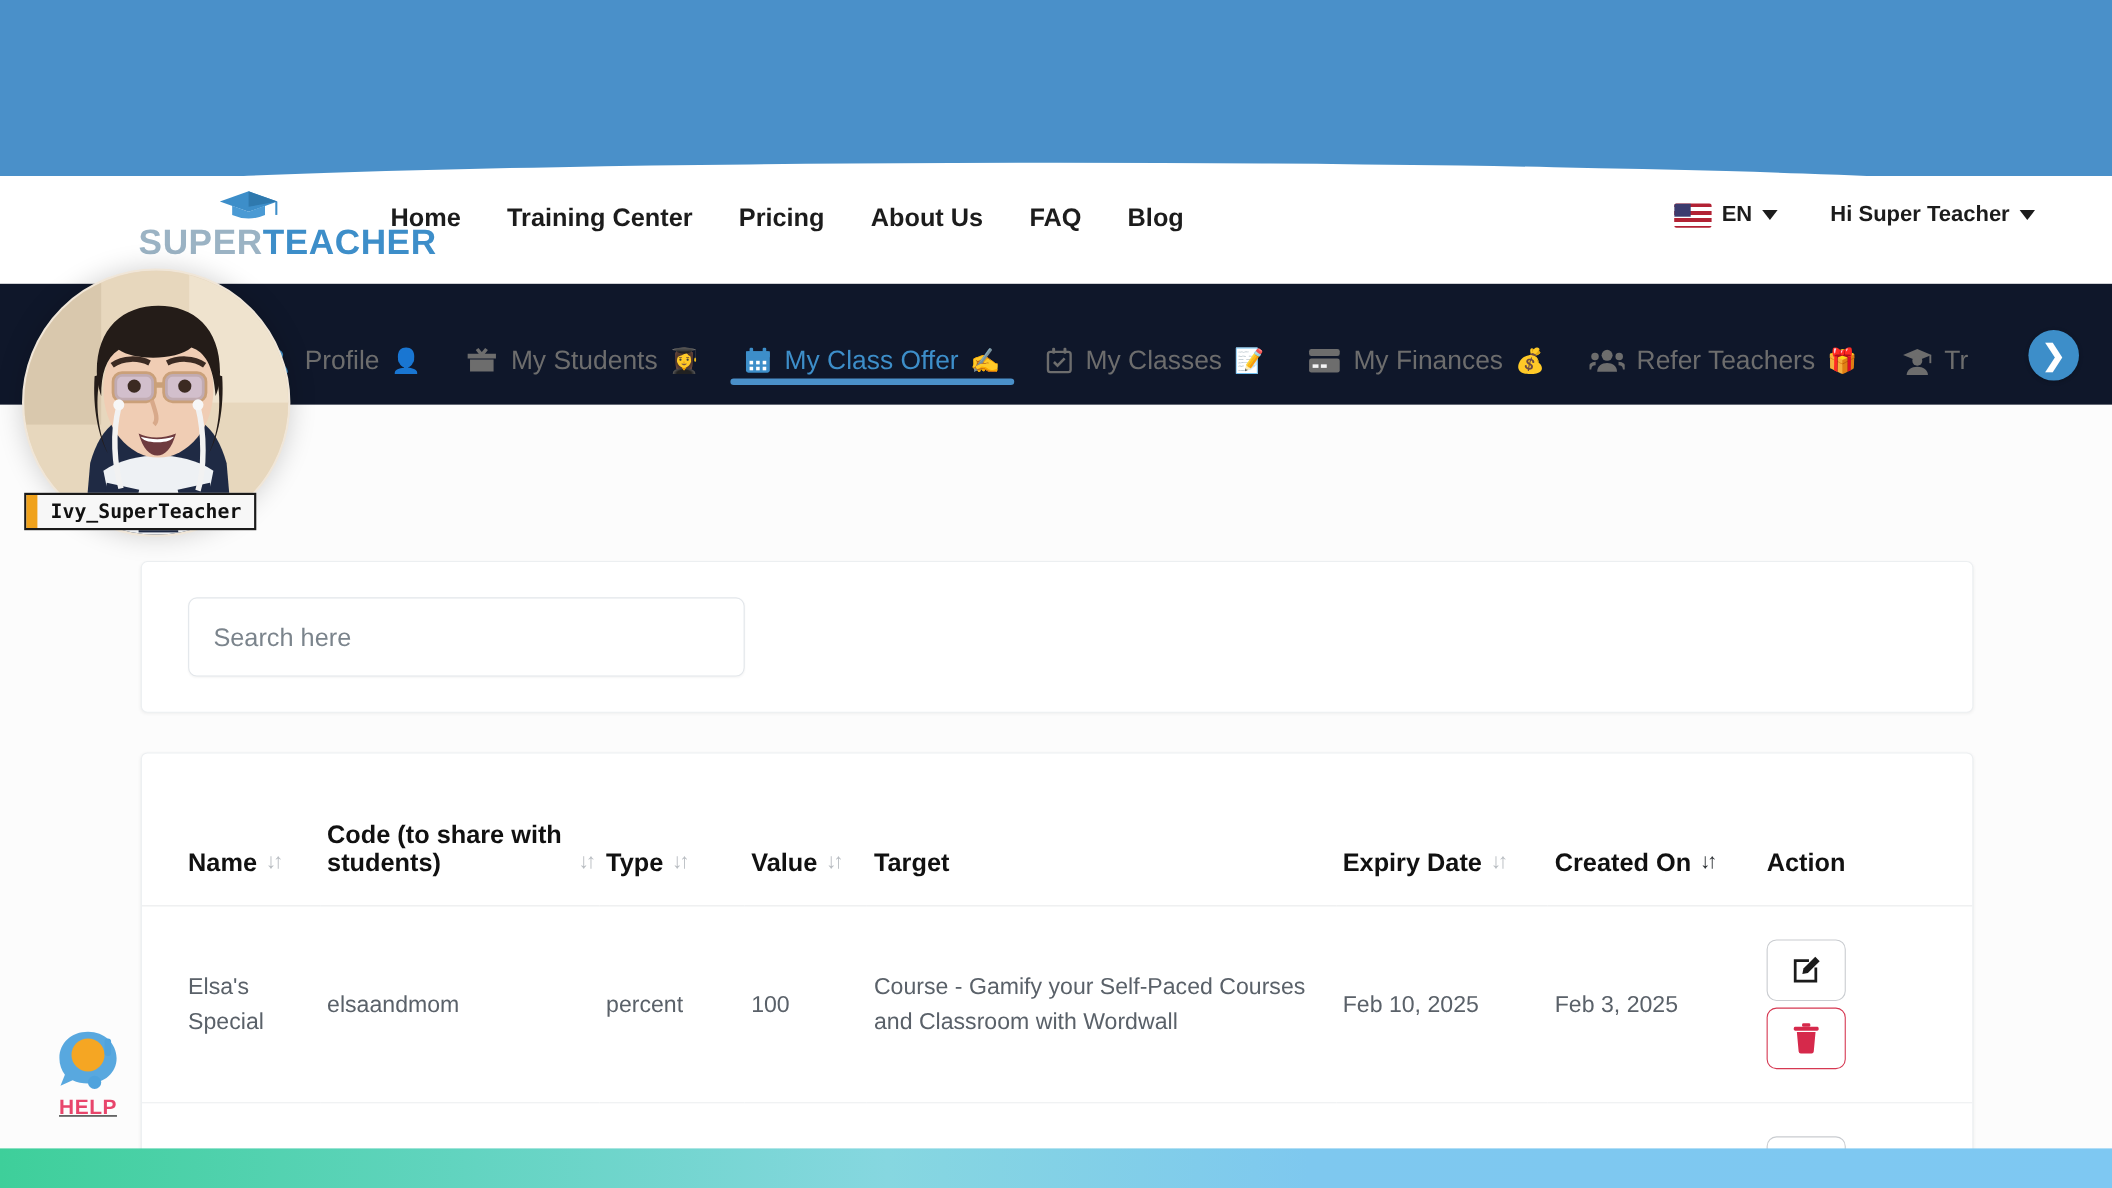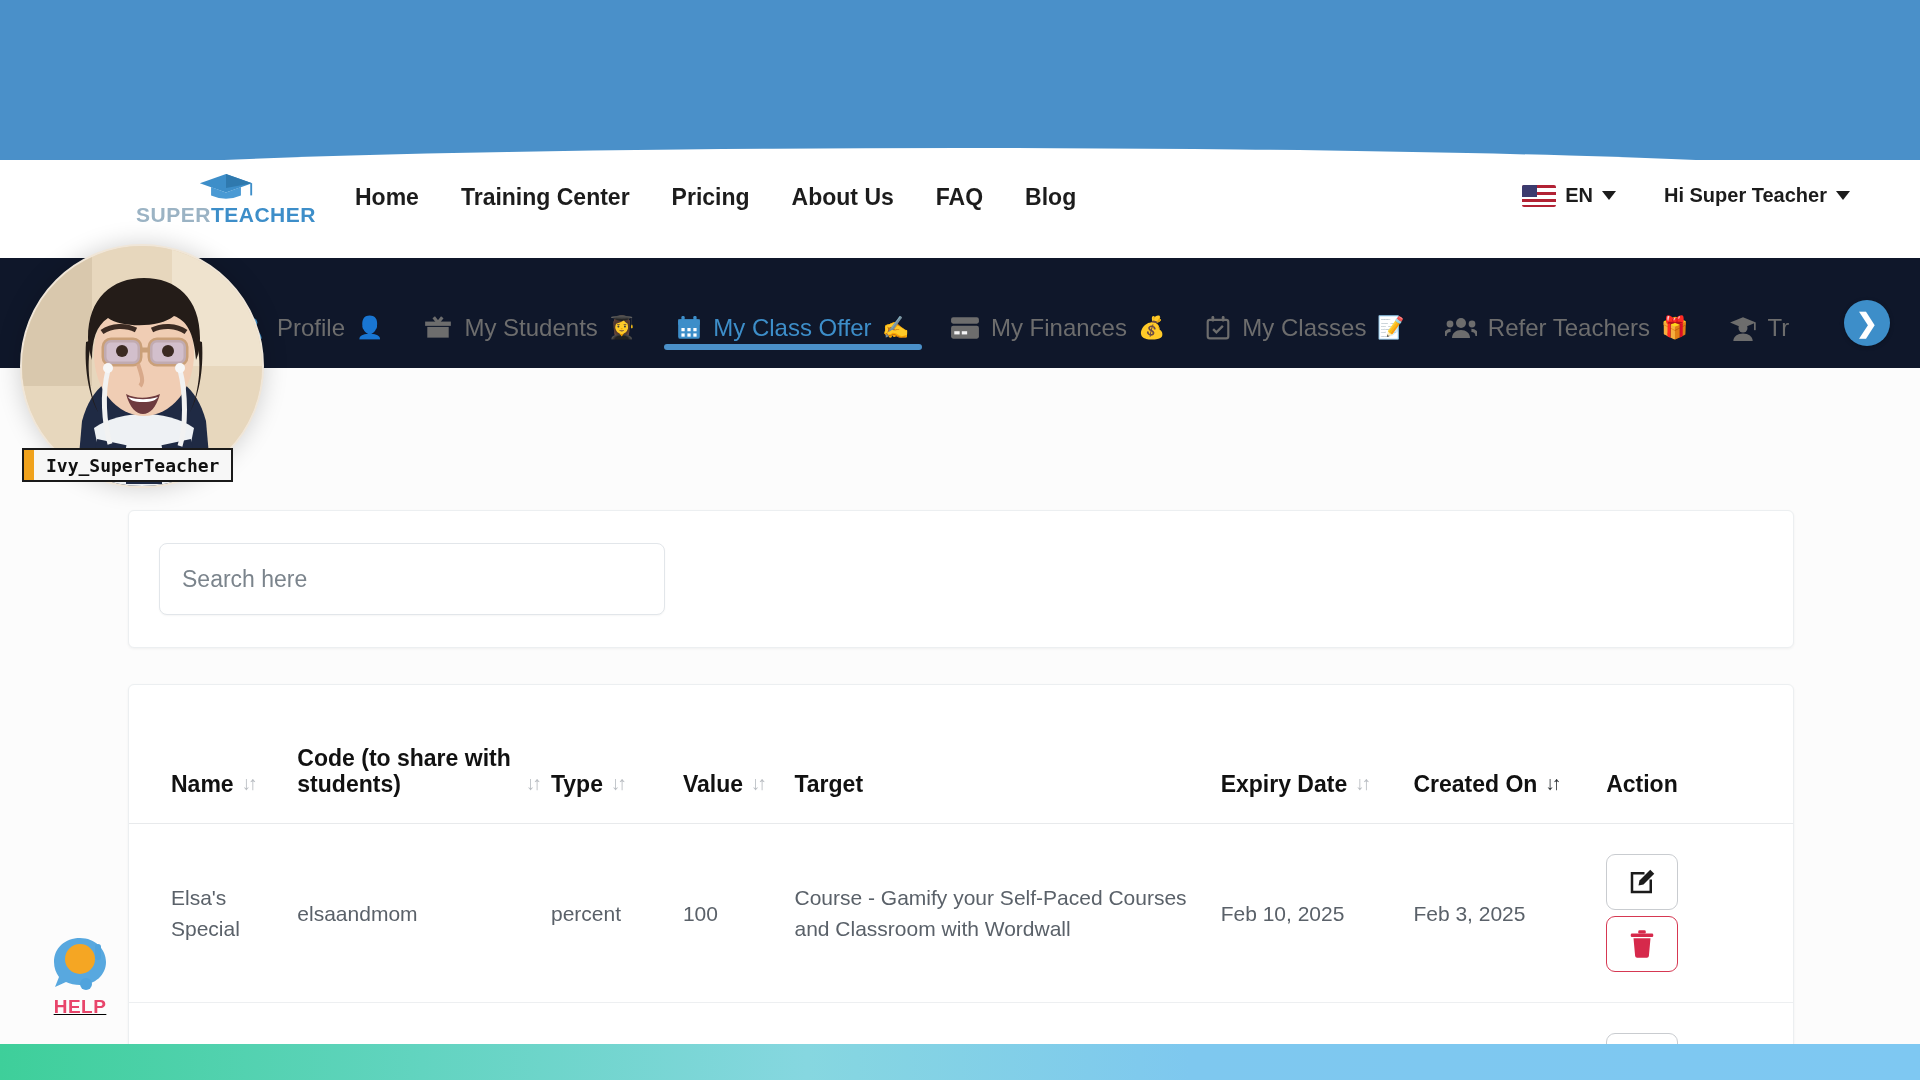--- a/index.html
+++ b/index.html
@@ -26,21 +26,21 @@
   .site-header {
     position: absolute; left: 0; top: 160px; width: 1920px; height: 98px;
     background: #ffffff;
     display: flex; align-items: center;
   }
   .logo-wrap {
     position: absolute; left: 126px; top: 172px;
     width: 200px; text-align: center;
   }
   .logo-cap { width: 56px; height: 30px; display: block; margin: 0 auto 2px; }
-  .logo-text { font-size: 21px; font-weight: 700; letter-spacing: .5px; line-height: 1; }
+  .logo-text { font-size: 32px; font-weight: 700; letter-spacing: .5px; line-height: 1; }
   .logo-text .s1 { color: #9bb3c4; }
   .logo-text .s2 { color: #3d8ec9; }
 
   .main-nav {
     position: absolute; left: 355px; top: 184px;
     display: flex; gap: 42px; align-items: center;
   }
   .main-nav a {
     font-size: 23px; font-weight: 700; color: #1c1c1c;
     text-decoration: none; white-space: nowrap;
@@ -114,20 +114,21 @@
     position: absolute; left: 128px; top: 510px; width: 1666px; height: 138px;
     background: #ffffff; border: 1px solid #eceff1; border-radius: 6px;
     box-shadow: 0 1px 3px rgba(0,0,0,.05);
     display: flex; align-items: center; padding-left: 30px; gap: 48px;
   }
   .search-input {
     width: 506px; height: 72px; border: 1px solid #e2e6ea; border-radius: 8px;
     padding: 0 22px; font-size: 23px; color: #6c757d;
     font-family: "Liberation Sans", sans-serif; background: #fff;
     box-shadow: 0 1px 2px rgba(0,0,0,.04);
+    margin-left: 12px;
   }
   .search-input::placeholder { color: #7b848c; }
   .btn-add-coupon {
     width: 231px; height: 72px; border: none; border-radius: 8px;
     background: #4a8fc7; color: #fff; font-size: 24px; font-weight: 700;
     font-family: "Liberation Sans", sans-serif; cursor: pointer;
     box-shadow: 0 2px 4px rgba(0,0,0,.18);
   }
 
   
@@ -290,39 +291,39 @@
           <rect x="5" y="17" width="3" height="3"></rect>
             <rect x="10.5" y="17" width="3" height="3"></rect>
           <rect x="16" y="17" width="3" height="3"></rect>
         </g>
       </svg>
       <span>My Class Offer</span>
       <span class="emoji">✍️</span>
     </div>
 
     <div class="tab">
+      <svg width="26" height="26" viewBox="0 0 24 24">
+        <rect x="2.5" y="4.5" width="19" height="17" rx="2" fill="none" stroke="#6d6d6d" stroke-width="2"></rect>
+        <rect x="6" y="1" width="2.5" height="5" rx="1" fill="#6d6d6d"></rect>
+        <rect x="15.5" y="1" width="2.5" height="5" rx="1" fill="#6d6d6d"></rect>
+        <path d="M7.5 13l3 3 6-6" fill="none" stroke="#6d6d6d" stroke-width="2.2"></path>
+      </svg>
+      <span>My Classes</span>
+      <span class="emoji">📝</span>
+    </div>
+
+    <div class="tab">
       <svg width="30" height="24" viewBox="0 0 28 22">
         <rect x="1" y="1" width="26" height="6" rx="2" fill="#6d6d6d"></rect>
         <rect x="1" y="9" width="26" height="12" rx="2" fill="#6d6d6d"></rect>
         <rect x="4" y="14" width="5" height="3" fill="#f4f4f5"></rect>
         <rect x="11" y="14" width="5" height="3" fill="#f4f4f5"></rect>
       </svg>
       <span>My Finances</span>
       <span class="emoji">💰</span>
-    </div>
-
-    <div class="tab">
-      <svg width="26" height="26" viewBox="0 0 24 24">
-        <rect x="2.5" y="4.5" width="19" height="17" rx="2" fill="none" stroke="#6d6d6d" stroke-width="2"></rect>
-        <rect x="6" y="1" width="2.5" height="5" rx="1" fill="#6d6d6d"></rect>
-        <rect x="15.5" y="1" width="2.5" height="5" rx="1" fill="#6d6d6d"></rect>
-        <path d="M7.5 13l3 3 6-6" fill="none" stroke="#6d6d6d" stroke-width="2.2"></path>
-      </svg>
-      <span>My Classes</span>
-      <span class="emoji">📝</span>
     </div>
 
     <div class="tab">
       <svg width="32" height="24" viewBox="0 0 32 24">
         <circle cx="16" cy="7" r="5" fill="#6d6d6d"></circle>
         <path d="M7 22c0-5 4-8 9-8s9 3 9 8z" fill="#6d6d6d"></path>
         <circle cx="5" cy="8" r="3.4" fill="#6d6d6d"></circle>
         <circle cx="27" cy="8" r="3.4" fill="#6d6d6d"></circle>
         <path d="M0 20c0-3.4 2.4-5.6 5.6-5.6" fill="none" stroke="#6d6d6d" stroke-width="3.2"></path>
         <path d="M32 20c0-3.4-2.4-5.6-5.6-5.6" fill="none" stroke="#6d6d6d" stroke-width="3.2"></path>

